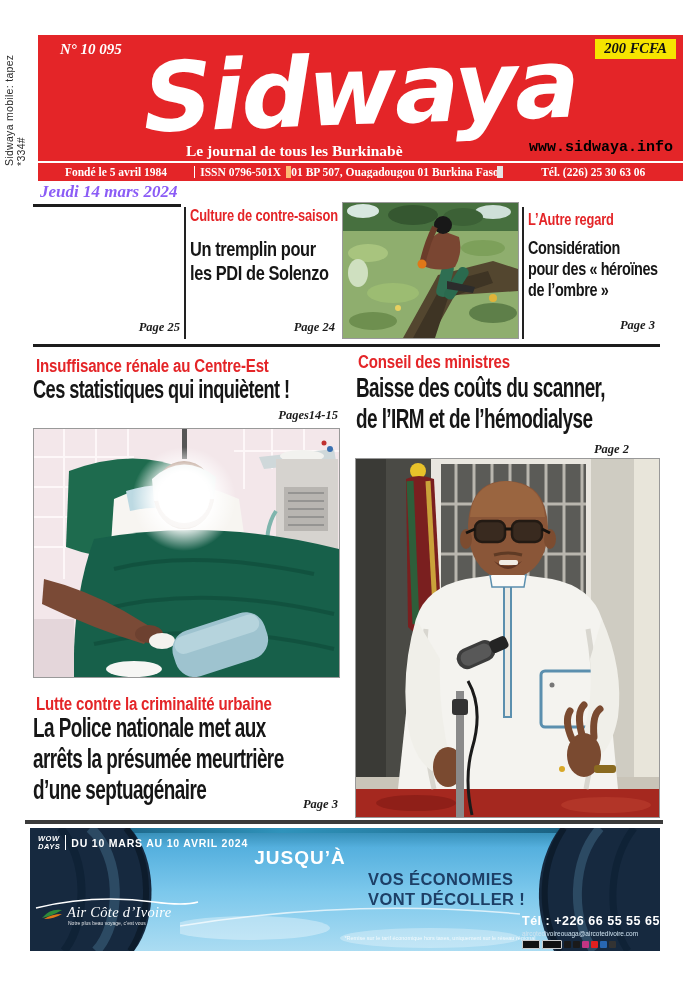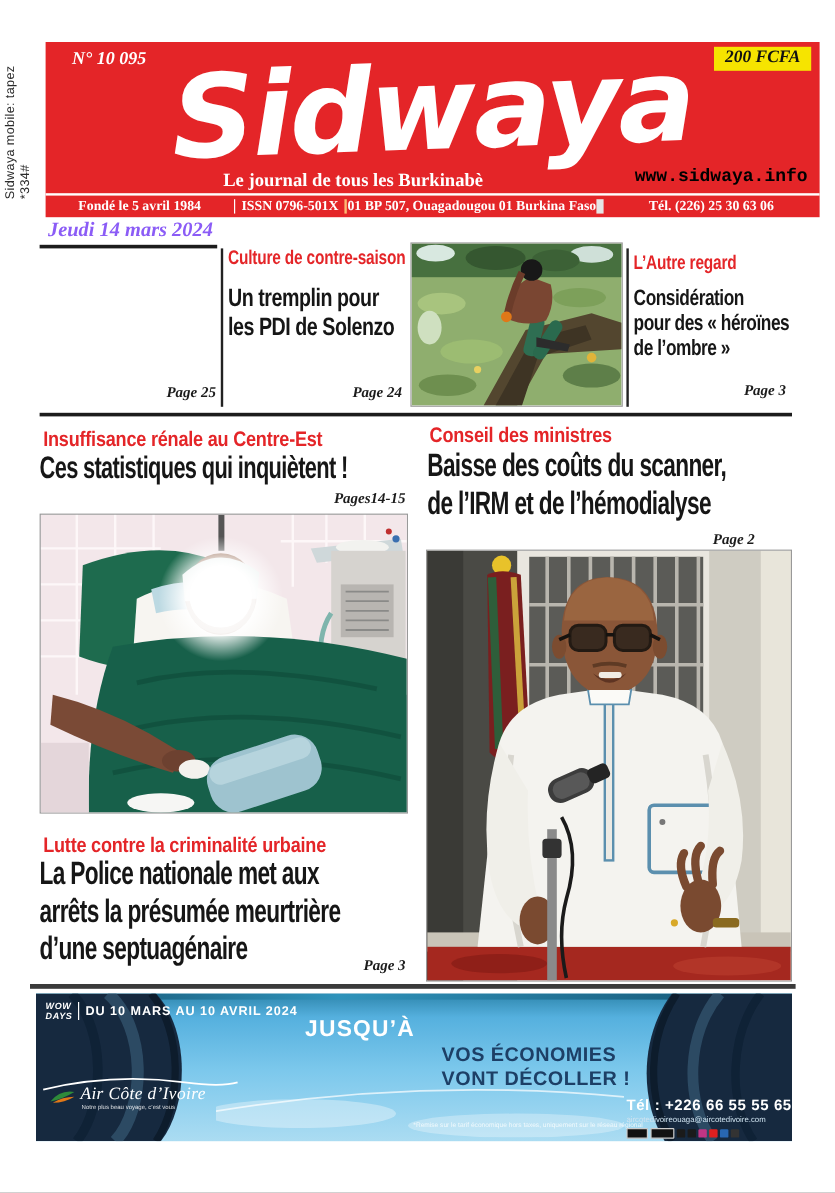--- a/index.html
+++ b/index.html
@@ -20,21 +20,21 @@
              font-size:96px;letter-spacing:-2px;transform:rotate(-2deg);line-height:1;}
   .mast-tagline{position:absolute;left:148px;top:107px;color:#fff;
                 font-family:"Liberation Serif",serif;font-weight:bold;font-size:15.5px;}
   .mast-site{position:absolute;right:10px;top:104px;color:#000000;
              font-family:Liberation Mono, monospace;font-weight:bold;font-size:15px;}
   .infobar{position:absolute;left:0;right:0;bottom:0;height:18px;border-top:2px solid #fff;
            display:flex;align-items:center;color:#fff;
            font-family:"Liberation Serif",serif;font-weight:bold;font-size:11.5px;}
   .infobar>div{text-align:center;white-space:nowrap;overflow:hidden;}
   .ib1{flex:159 0 0;} .ib2{flex:93 0 0;border-left:1px solid #fff;}
-  .ib3{flex:210 0 0;border-left:2px solid #fdba74;} .ib4{flex:183 0 0;border-left:6px solid #e5e5e5;}
+  .ib3{flex:210 0 0;border-left:5px solid #fdba74;} .ib4{flex:183 0 0;border-left:6px solid #e5e5e5;}
   .dateline{position:absolute;left:40px;top:182px;color:#8b5cf6;
             font-family:"Liberation Serif",serif;font-weight:bold;font-style:italic;font-size:17px;}
   
   .kick{color:#e42528;font-weight:bold;letter-spacing:-.2px;transform-origin:0 0;white-space:pre-line;}
   .hl{color:#161616;font-weight:bold;line-height:1.14;letter-spacing:-.8px;
       transform-origin:0 0;white-space:pre-line;}
   .pg{position:absolute;color:#1c1c1c;font-family:"Liberation Serif",serif;
       font-weight:bold;font-style:italic;font-size:12.5px;text-align:right;}
   .c78{transform:scaleX(.78);} .c70{transform:scaleX(.7);} .c86{transform:scaleX(.86);}
   .vrule{position:absolute;width:1.5px;background:#222;}

